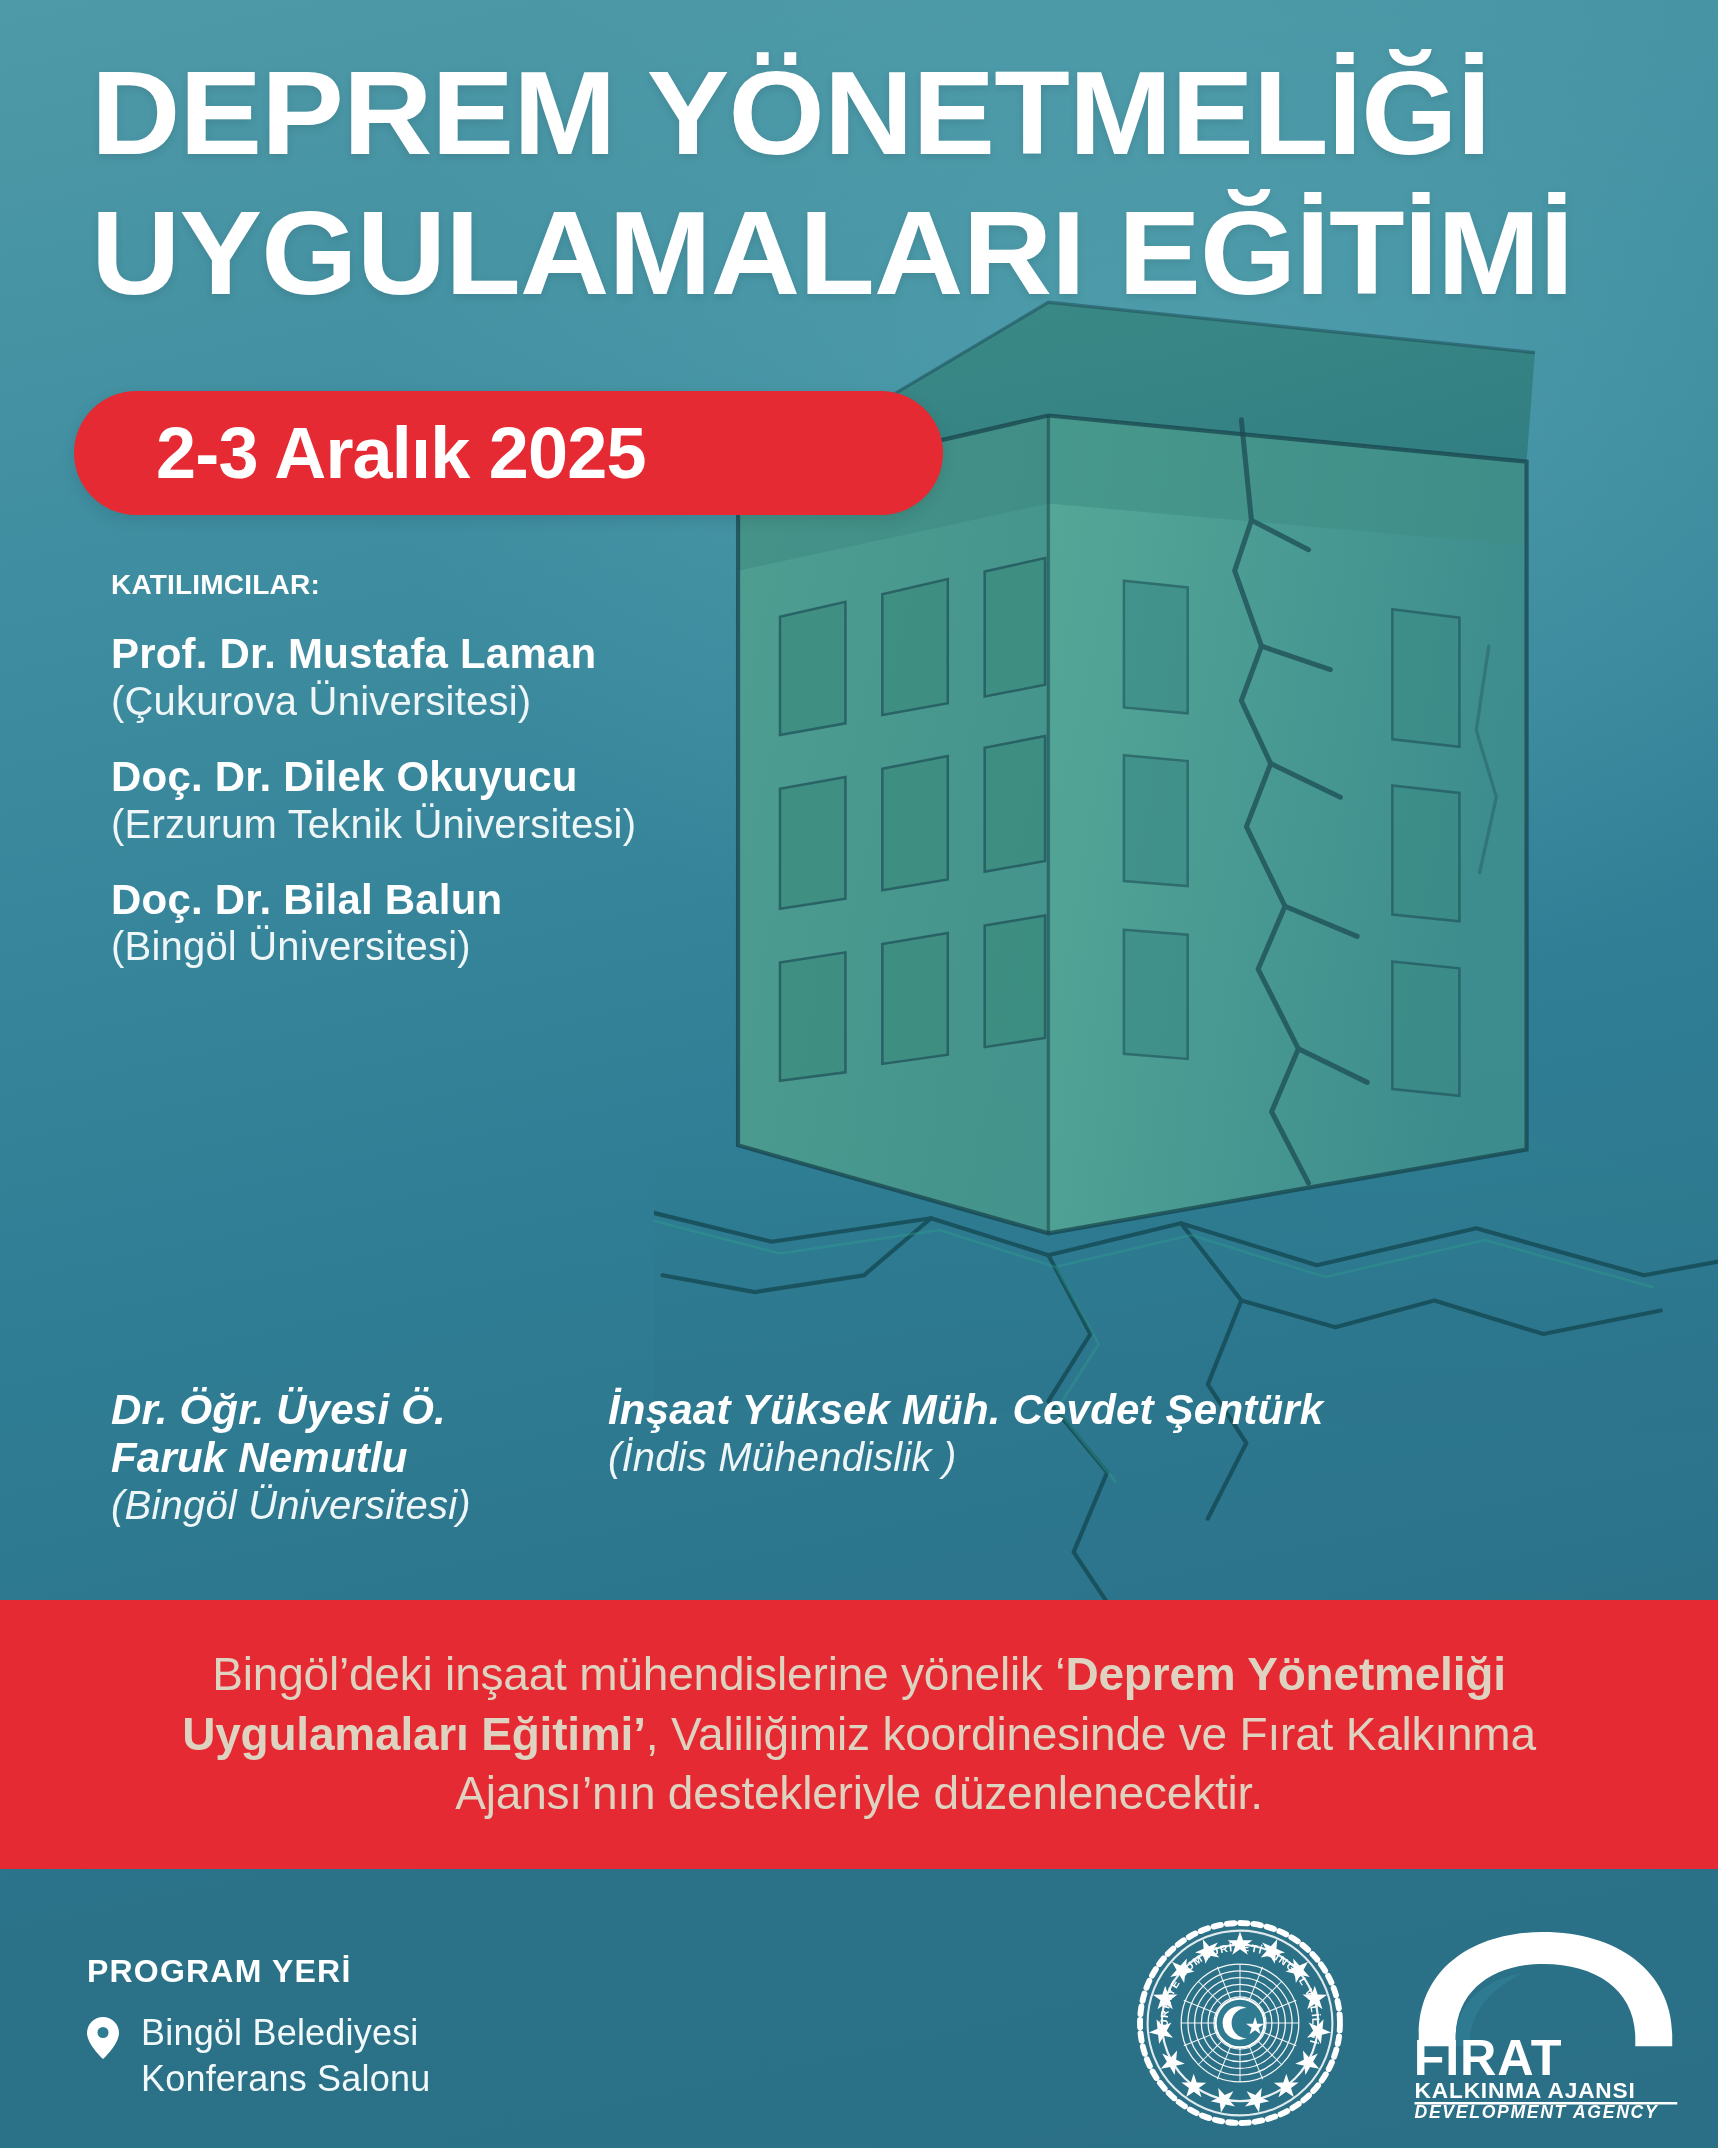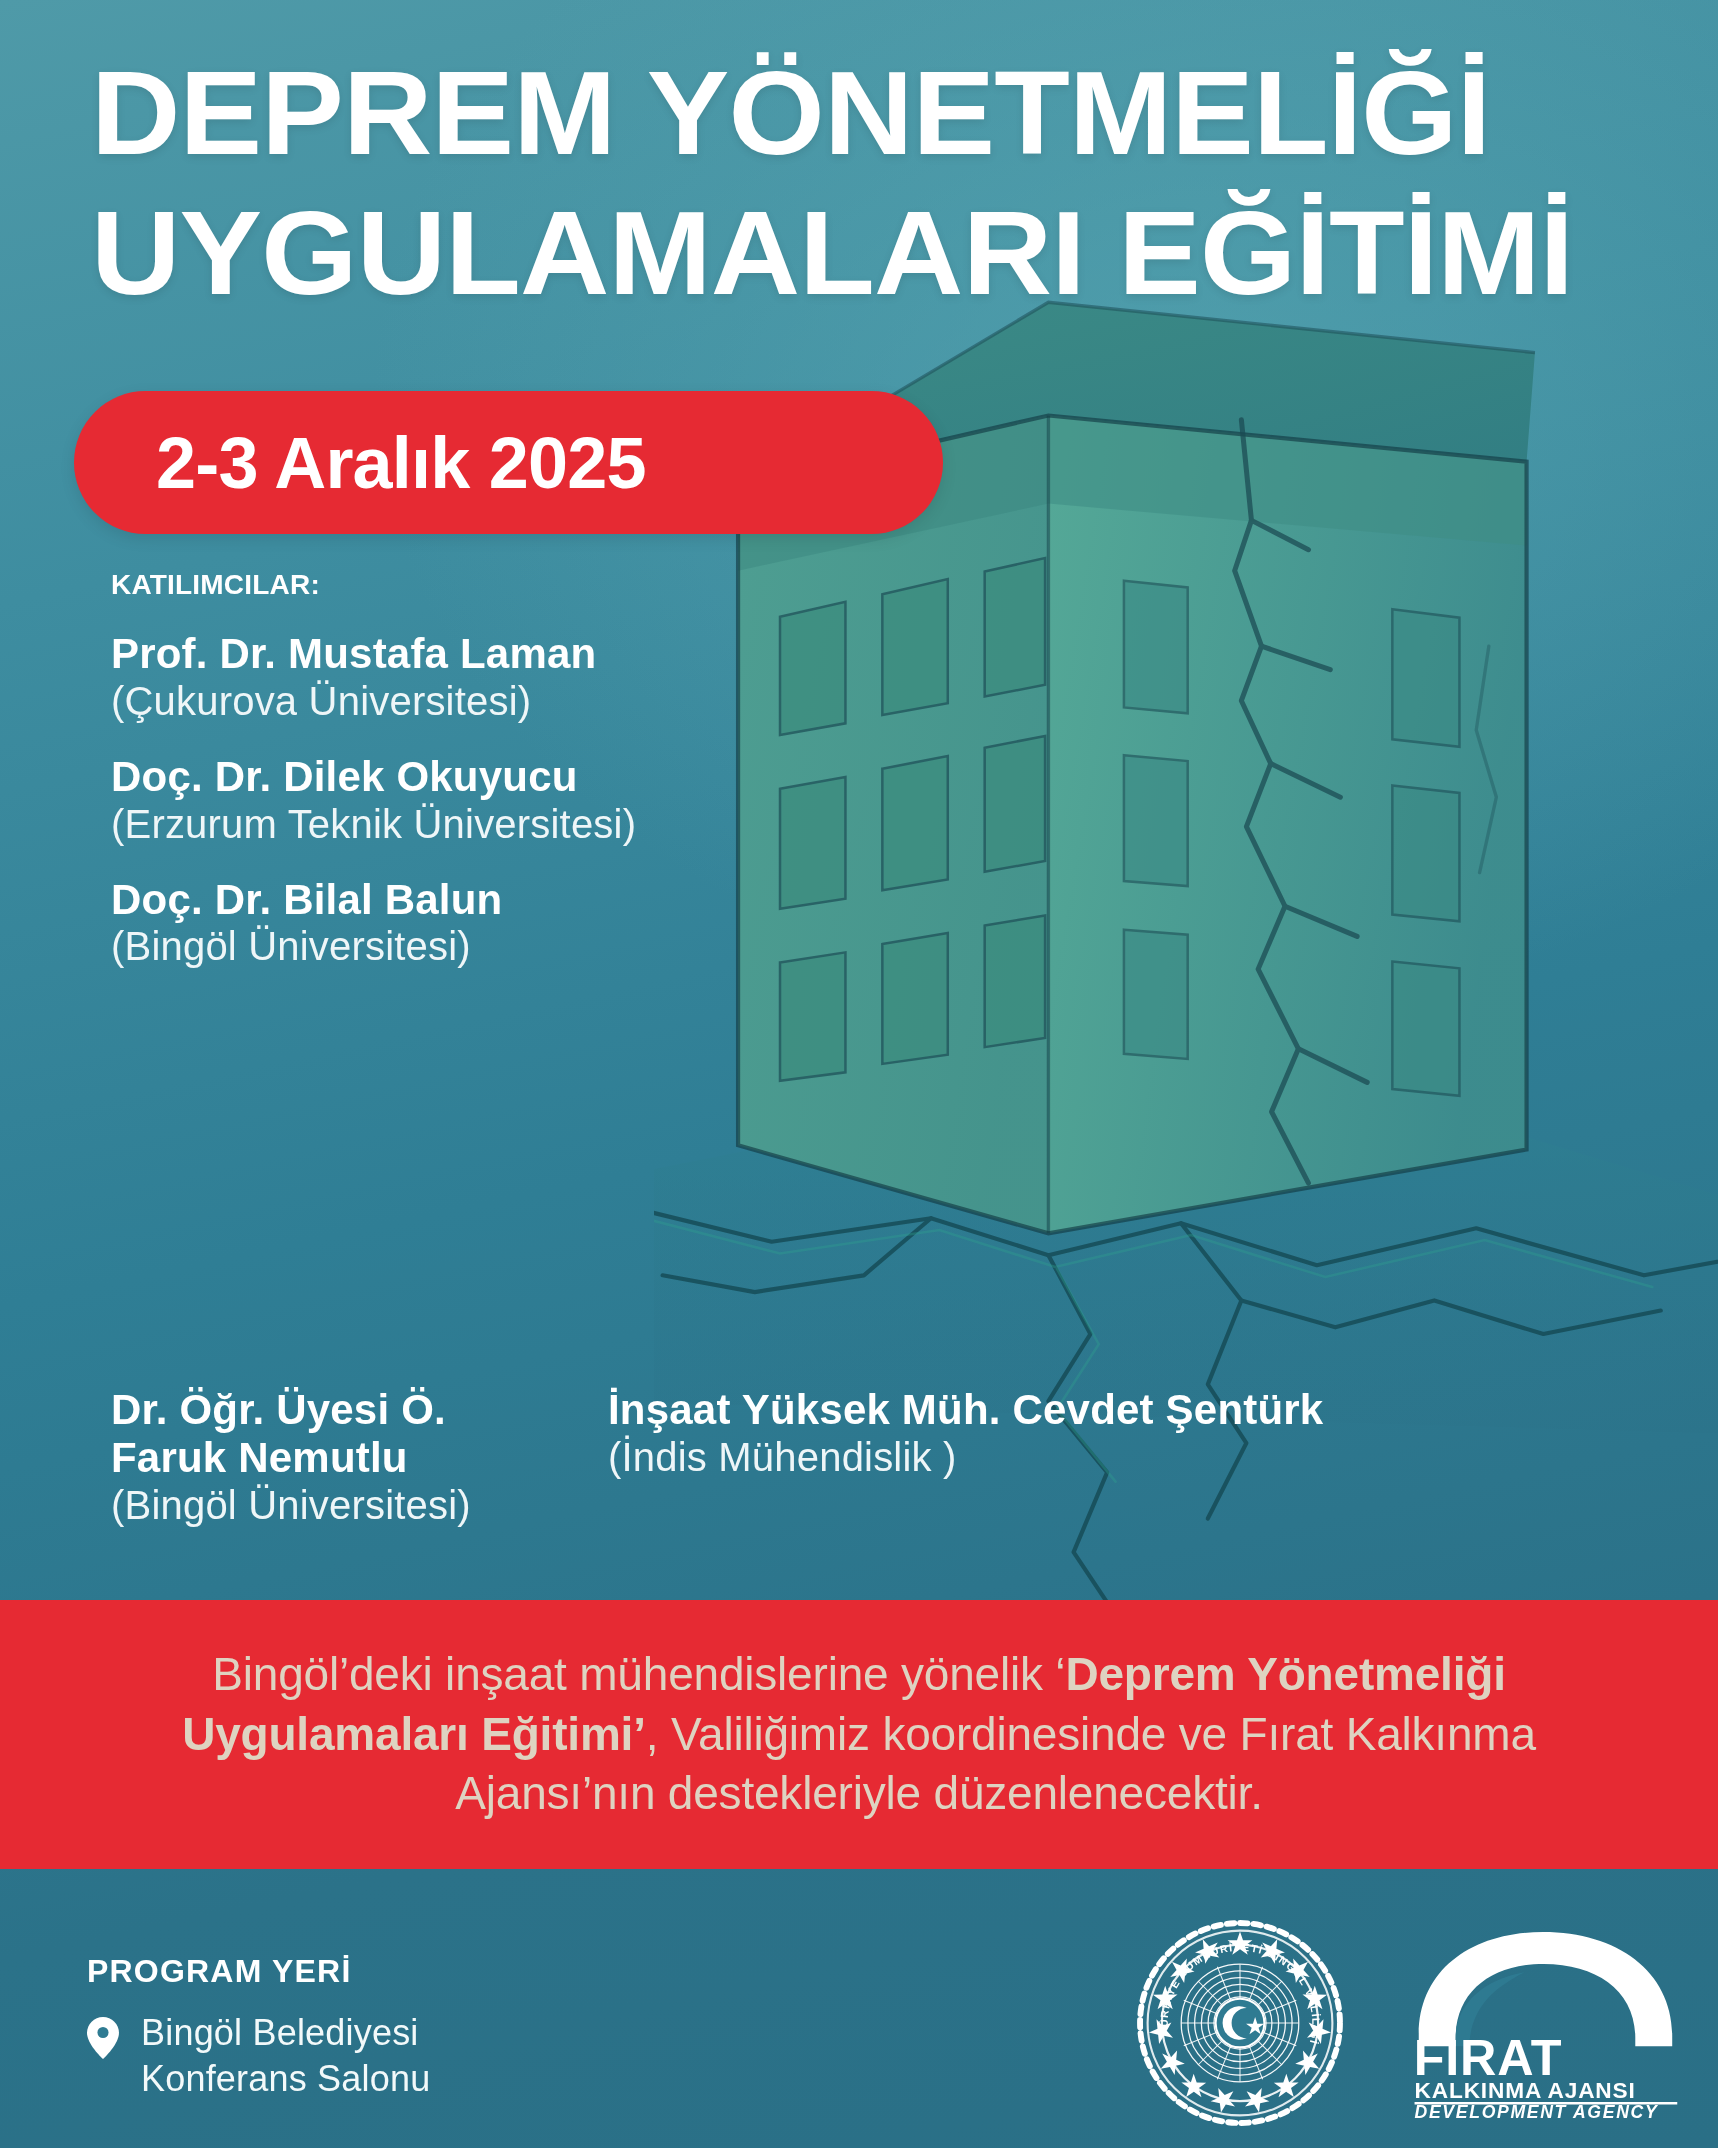--- a/index.html
+++ b/index.html
@@ -44,21 +44,21 @@
     transform-origin:left center;
     white-space:nowrap;
     text-shadow:0 2.5px 8.4px rgba(0,0,0,.10);
   }
   .title-line + .title-line { margin-top:18.5px; }
 
   
   .date-badge {
     position:absolute;
     left:74px; top:391px;
-    width:869px; height:143px;
+    width:869px; height:124px;
     background:#e62a33;
     border-radius:72px;
     display:flex; align-items:center;
     padding-left:82px;
     box-shadow:0 5px 15px rgba(0,0,0,.10);
   }
   .date-badge .date-text {
     color:#ffffff;
     font-weight:bold;
     font-size:72px;
@@ -96,20 +96,21 @@
     letter-spacing:0.2px;
   }
 
   
   .p-row2 {
     position:absolute;
     left:111px; top:1386px;
     width:1510px;
     display:flex;
     gap:52px;
+    font-style:italic;
   }
   .p-row2 .col { width:445px; }
   .p-row2 .col.right { width:755px; }
 
   
   .red-banner {
     position:absolute;
     left:0; top:1600px;
     width:1718px; height:269px;
     background:#e62a33;

